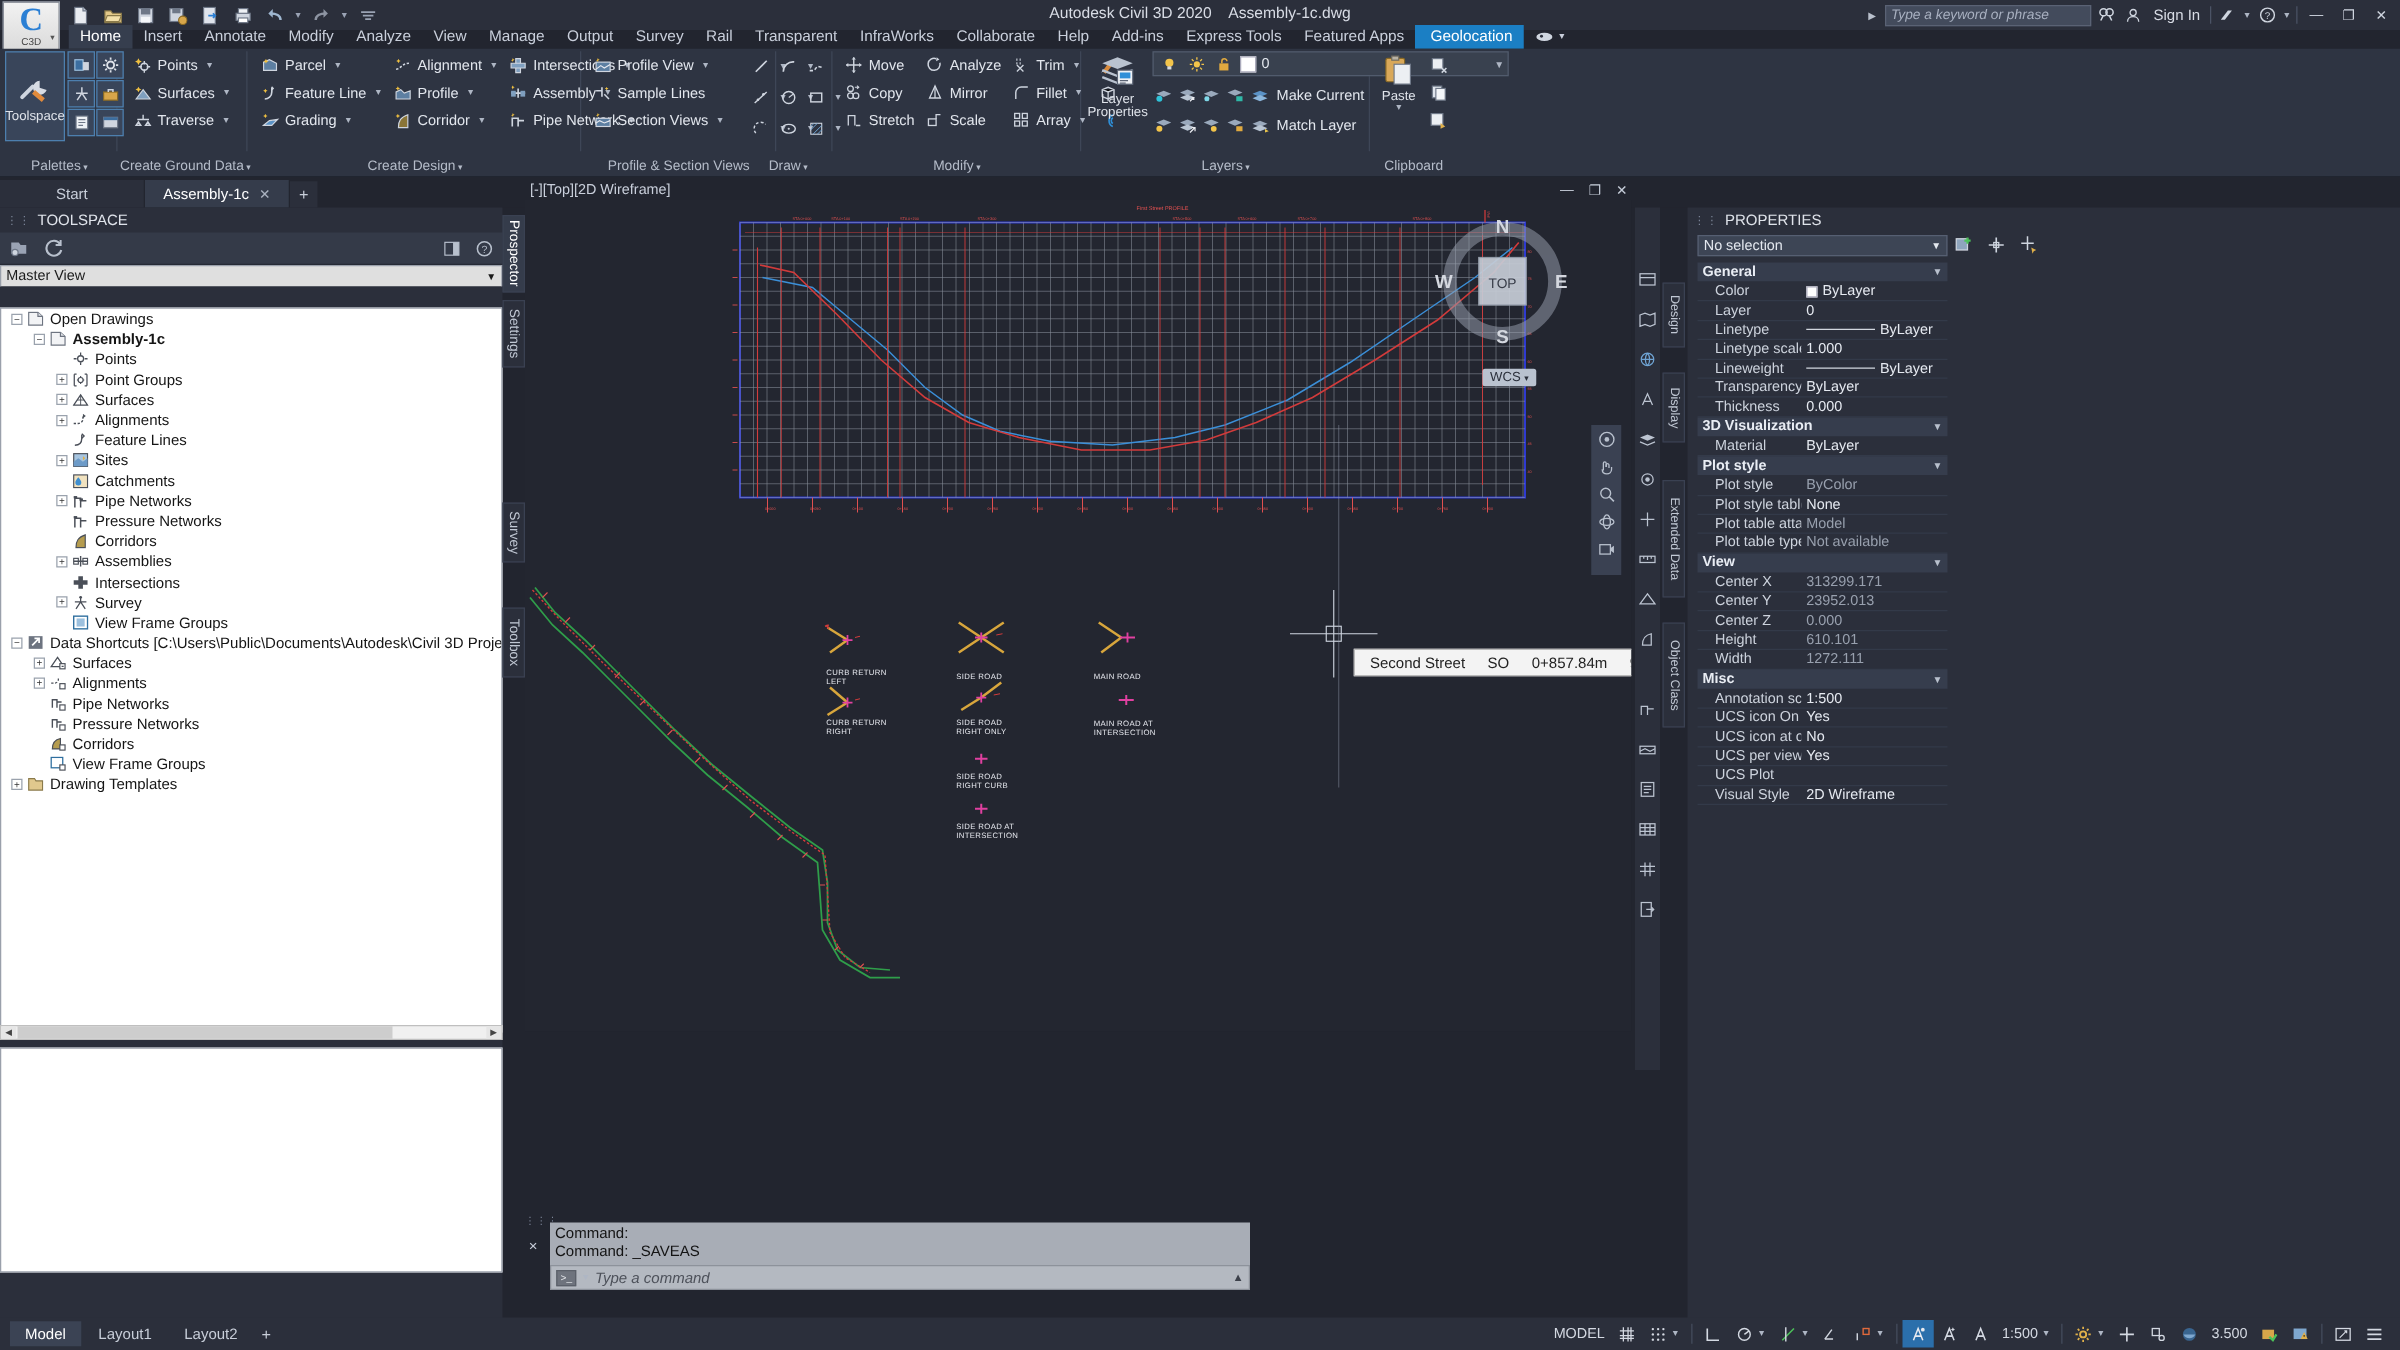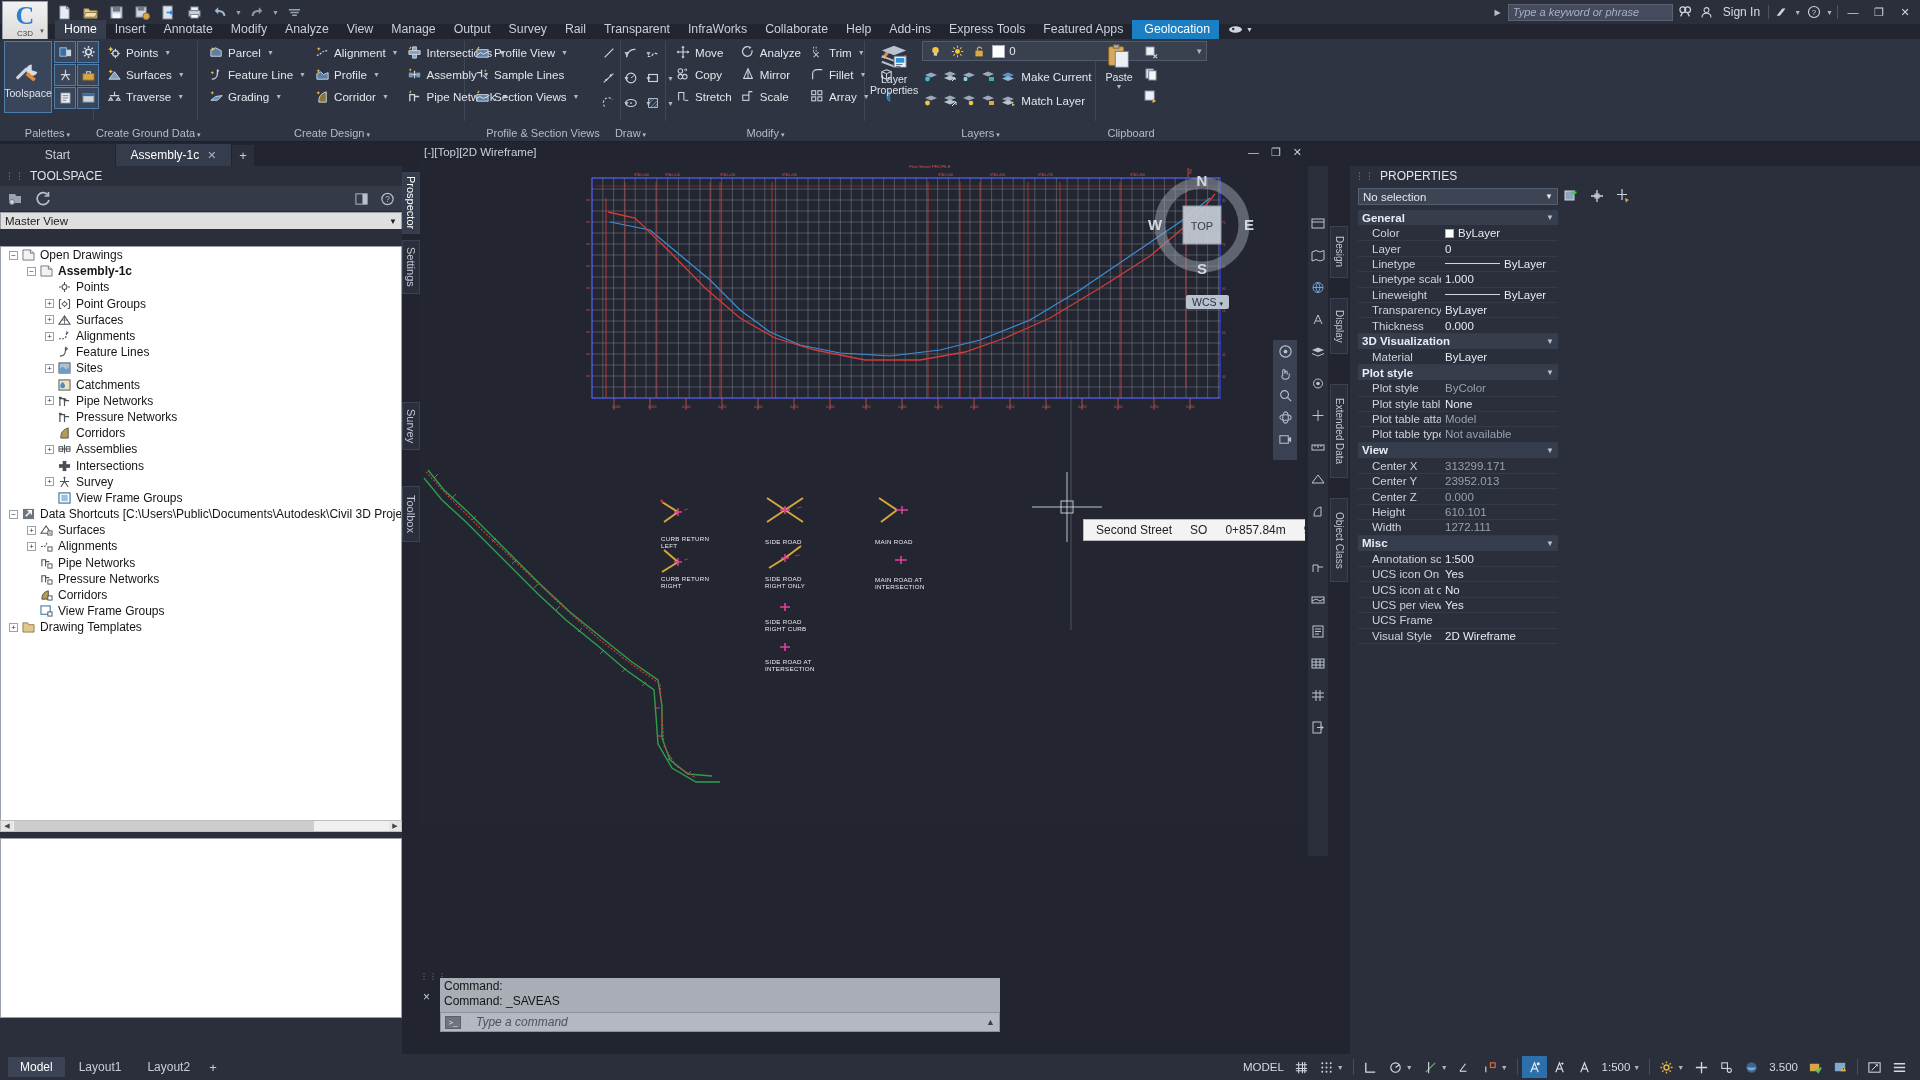--- a/index.html
+++ b/index.html
@@ -141,20 +141,25 @@
   .sb-div{ width:1px; height:16px; background:#454d5e; margin:0 4px;}
   .sb-car{ font-size:7px; color:#aeb6c4;}
   svg{ display:block; }
 </style>
 </head>
 <body>
 
 <div class="app">
 
   <div class="titlebar">
+    <div class="title-text">
+      <span>Autodesk Civil 3D 2020</span>
+      &nbsp;&nbsp;
+      <span>Assembly-1c.dwg</span>
+    </div>
 
     <div class="qat">
       <div class="qi">
         <svg width="15" height="15" viewBox="0 0 16 16">
             <path d="M3 1h7l3 3v11H3z" fill="#e9ecf1" stroke="#6f7888"></path>
             <path d="M10 1v3h3" fill="#c5cbd6" stroke="#6f7888"></path>
           </svg>
       </div>
       <div class="qi">
         <svg width="15" height="15" viewBox="0 0 16 16">
@@ -1767,21 +1772,21 @@
             <span>No</span>
           </div>
         </div>
         <div class="prow">
           <div class="pk">UCS per viewp...</div>
           <div class="pv">
             <span>Yes</span>
           </div>
         </div>
         <div class="prow">
-          <div class="pk">UCS Frame</div>
+          <div class="pk">UCS Plot</div>
           <div class="pv">
             <span></span>
           </div>
         </div>
         <div class="prow">
           <div class="pk">Visual Style</div>
           <div class="pv">
             <span>2D Wireframe</span>
           </div>
         </div>

